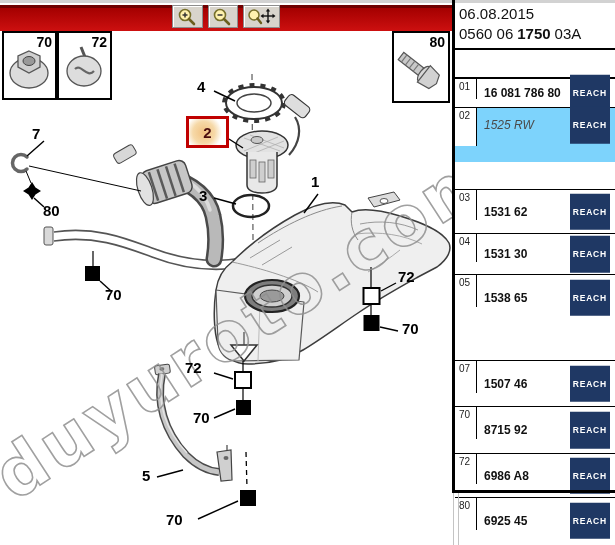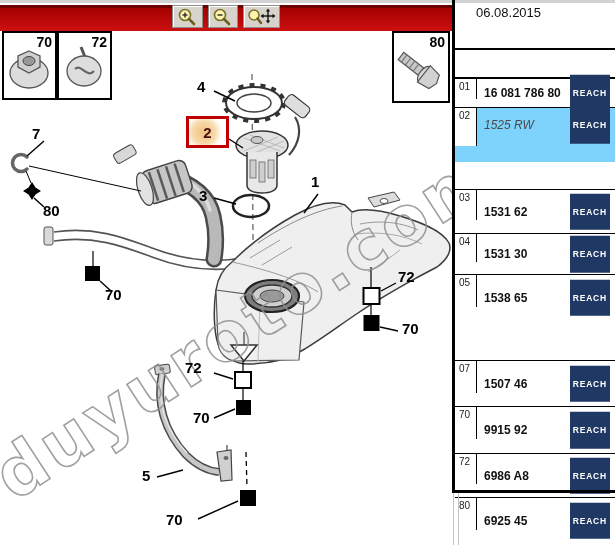--- a/index.html
+++ b/index.html
@@ -17,21 +17,21 @@
   .thumb .tlabel{position:absolute;top:1px;right:3px;font-weight:bold;font-size:14px;color:#000;}
   
   .callout{position:absolute;font-weight:bold;font-size:15px;color:#000;line-height:1;cursor:pointer;}
   .c2box{position:absolute;left:186px;top:116px;width:43px;height:32px;box-sizing:border-box;
          border:3px solid #C00000;display:flex;align-items:center;justify-content:center;cursor:pointer;
          background:radial-gradient(circle at 40% 52%, #F1C180 0%, #F6D9A8 42%, rgba(246,217,168,0) 70%),#fff;}
   .c2box span{font-weight:bold;font-size:15px;color:#4a0d0d;}
   
   .pborder{position:absolute;left:452px;top:0;width:3px;height:493px;background:#000;}
   .pbottom{position:absolute;left:452px;top:490px;width:163px;height:3px;background:#000;}
-  .pdate{position:absolute;left:476px;top:5px;font-size:13px;color:#111;}
+  .pdate{position:absolute;left:459px;top:5px;font-size:15px;color:#111;}
   .pref{position:absolute;left:459px;top:25px;font-size:15px;color:#111;}
   .pref b{margin:0 4px;}
   .hline1{position:absolute;left:452px;top:48px;width:163px;height:2px;background:#000;}
   .hline2{position:absolute;left:452px;top:77px;width:163px;height:2px;background:#000;}
   .rows{position:absolute;left:455px;top:79px;width:160px;}
   .prow{position:relative;width:160px;box-sizing:border-box;border-top:1px solid #000;background:#fff;}
   .prow:first-child{border-top:0;}
   .rownum{position:absolute;left:0;top:0;width:22px;height:70%;box-sizing:border-box;
           border-right:1px solid #000;font-size:10px;color:#222;padding:2px 0 0 4px;background:#fff;}
   .part{position:absolute;left:29px;top:50%;transform:translateY(-50%);font-size:12px;
@@ -250,20 +250,23 @@
   <div class="callout" style="left:311px;top:174px;">1</div>
   <div class="callout" style="left:398px;top:269px;">72</div>
   <div class="callout" style="left:402px;top:321px;">70</div>
   <div class="callout" style="left:185px;top:360px;">72</div>
   <div class="callout" style="left:193px;top:410px;">70</div>
   <div class="callout" style="left:142px;top:468px;">5</div>
   <div class="callout" style="left:166px;top:512px;">70</div>
 
   <div class="pborder"></div>
   <div class="pdate">06.08.2015</div>
+  <div class="pref">
+    <span>0560 06</span><b>1750</b><span>03A</span>
+  </div>
   <div class="hline1"></div>
   <div class="hline2"></div>
 
   <div class="rows">
     <div class="prow" style="height:28px;">
       <span class="rownum">01</span>
       <span class="part">16 081 786 80</span>
       <span class="reach">REACH</span>
     </div>
     <div class="prow hl" style="height:55px;">
@@ -286,21 +289,21 @@
       <span class="part">1538 65</span>
       <span class="reach">REACH</span>
     </div>
     <div class="prow" style="height:46px;margin-top:40px;">
       <span class="rownum">07</span>
       <span class="part">1507 46</span>
       <span class="reach">REACH</span>
     </div>
     <div class="prow" style="height:47px;">
       <span class="rownum">70</span>
-      <span class="part">9915 92</span>
+      <span class="part">8715 92</span>
       <span class="reach">REACH</span>
     </div>
     <div class="prow" style="height:44px;">
       <span class="rownum">72</span>
       <span class="part">6986 A8</span>
       <span class="reach">REACH</span>
     </div>
     <div class="prow" style="height:46px;">
       <span class="rownum">80</span>
       <span class="part">6925 45</span>

